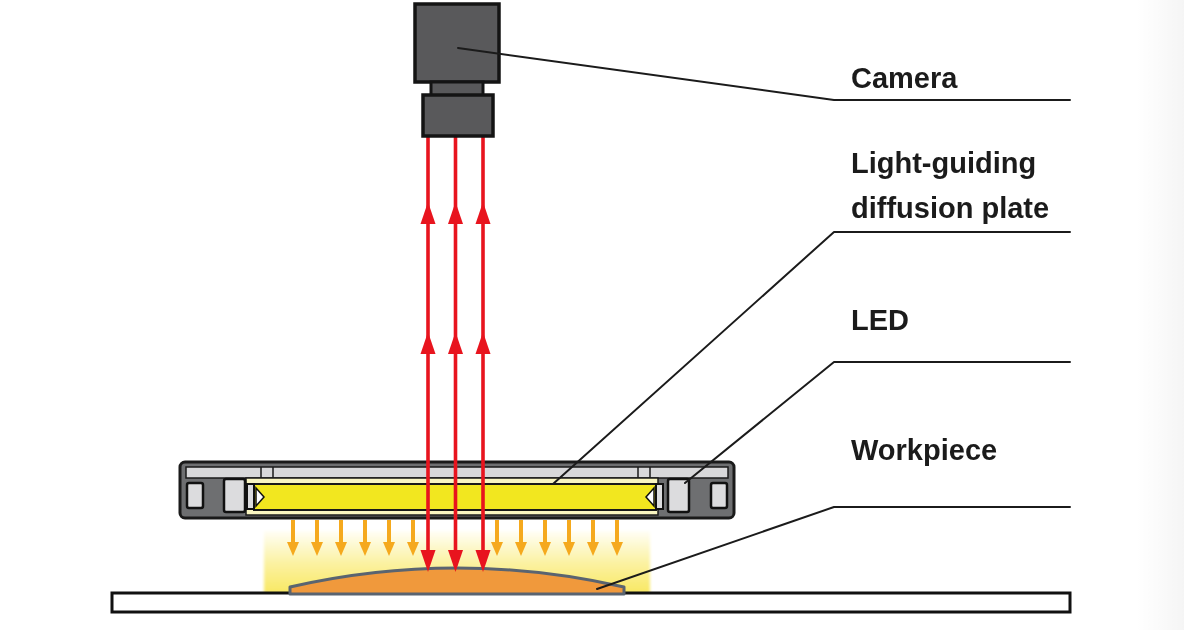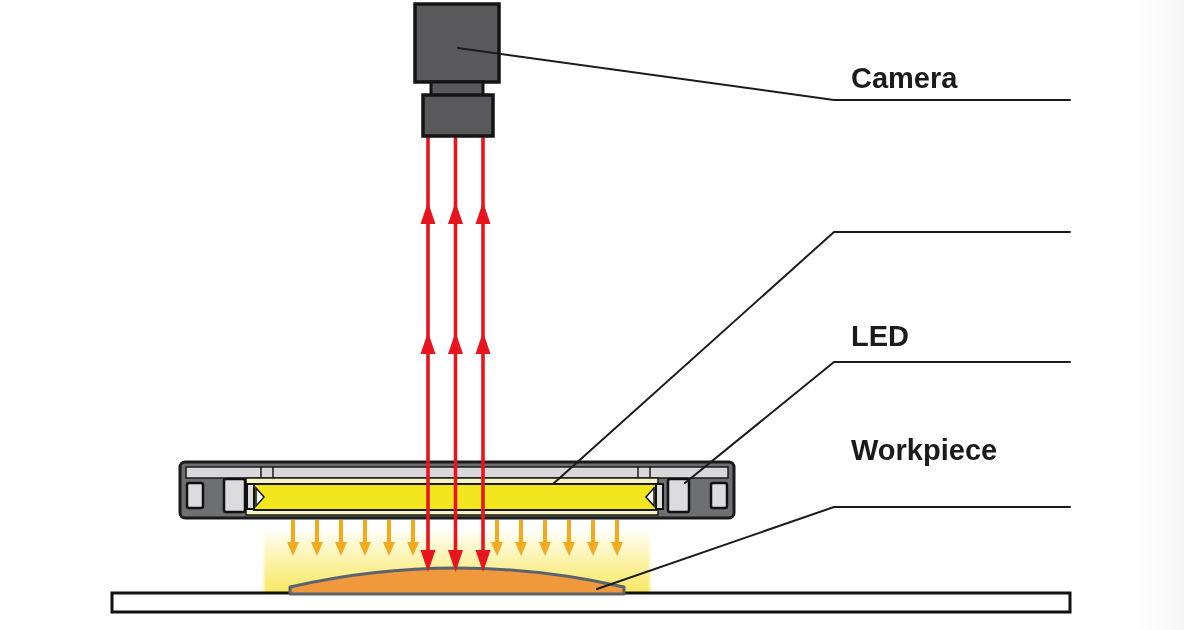--- a/index.html
+++ b/index.html
@@ -17,21 +17,21 @@
     left: 851px;
     font-family: "Liberation Sans", sans-serif;
     font-weight: bold;
     font-size: 29px;
     color: #1b1b1b;
     white-space: nowrap;
     line-height: 45px;
   }
   #camera-label    { top: 56px; }
   #plate-label     { top: 141px; }
-  #led-label       { top: 314px; }
+  #led-label       { top: 298px; }
   #workpiece-label { top: 428px; }
   .vignette-right {
     position: absolute; top: 0; right: 0; width: 48px; height: 630px;
     background: linear-gradient(to right, rgba(0,0,0,0), rgba(0,0,0,0.04));
     pointer-events: none;
   }
 </style>
 </head>
 <body>
 
@@ -123,19 +123,23 @@
     <g stroke="#1b1b1b" stroke-width="2" fill="none" stroke-linecap="round" stroke-linejoin="round">
       <path d="M458 48 L834 100 L1070 100"></path>
       <path d="M553 484 L834 232 L1070 232"></path>
       <path d="M685 483 L834 362 L1070 362"></path>
       <path d="M597 589 L834 507 L1070 507"></path>
     </g>
   </svg>
 
   <div class="label" id="camera-label">Camera</div>
 
+  <div class="label" id="plate-label">
+    <div>Light-guiding</div>
+    <div>diffusion plate</div>
+  </div>
 
   <div class="label" id="led-label">LED</div>
 
   <div class="label" id="workpiece-label">Workpiece</div>
 
   <div class="vignette-right"></div>
 </div>
 
 </body></html>

